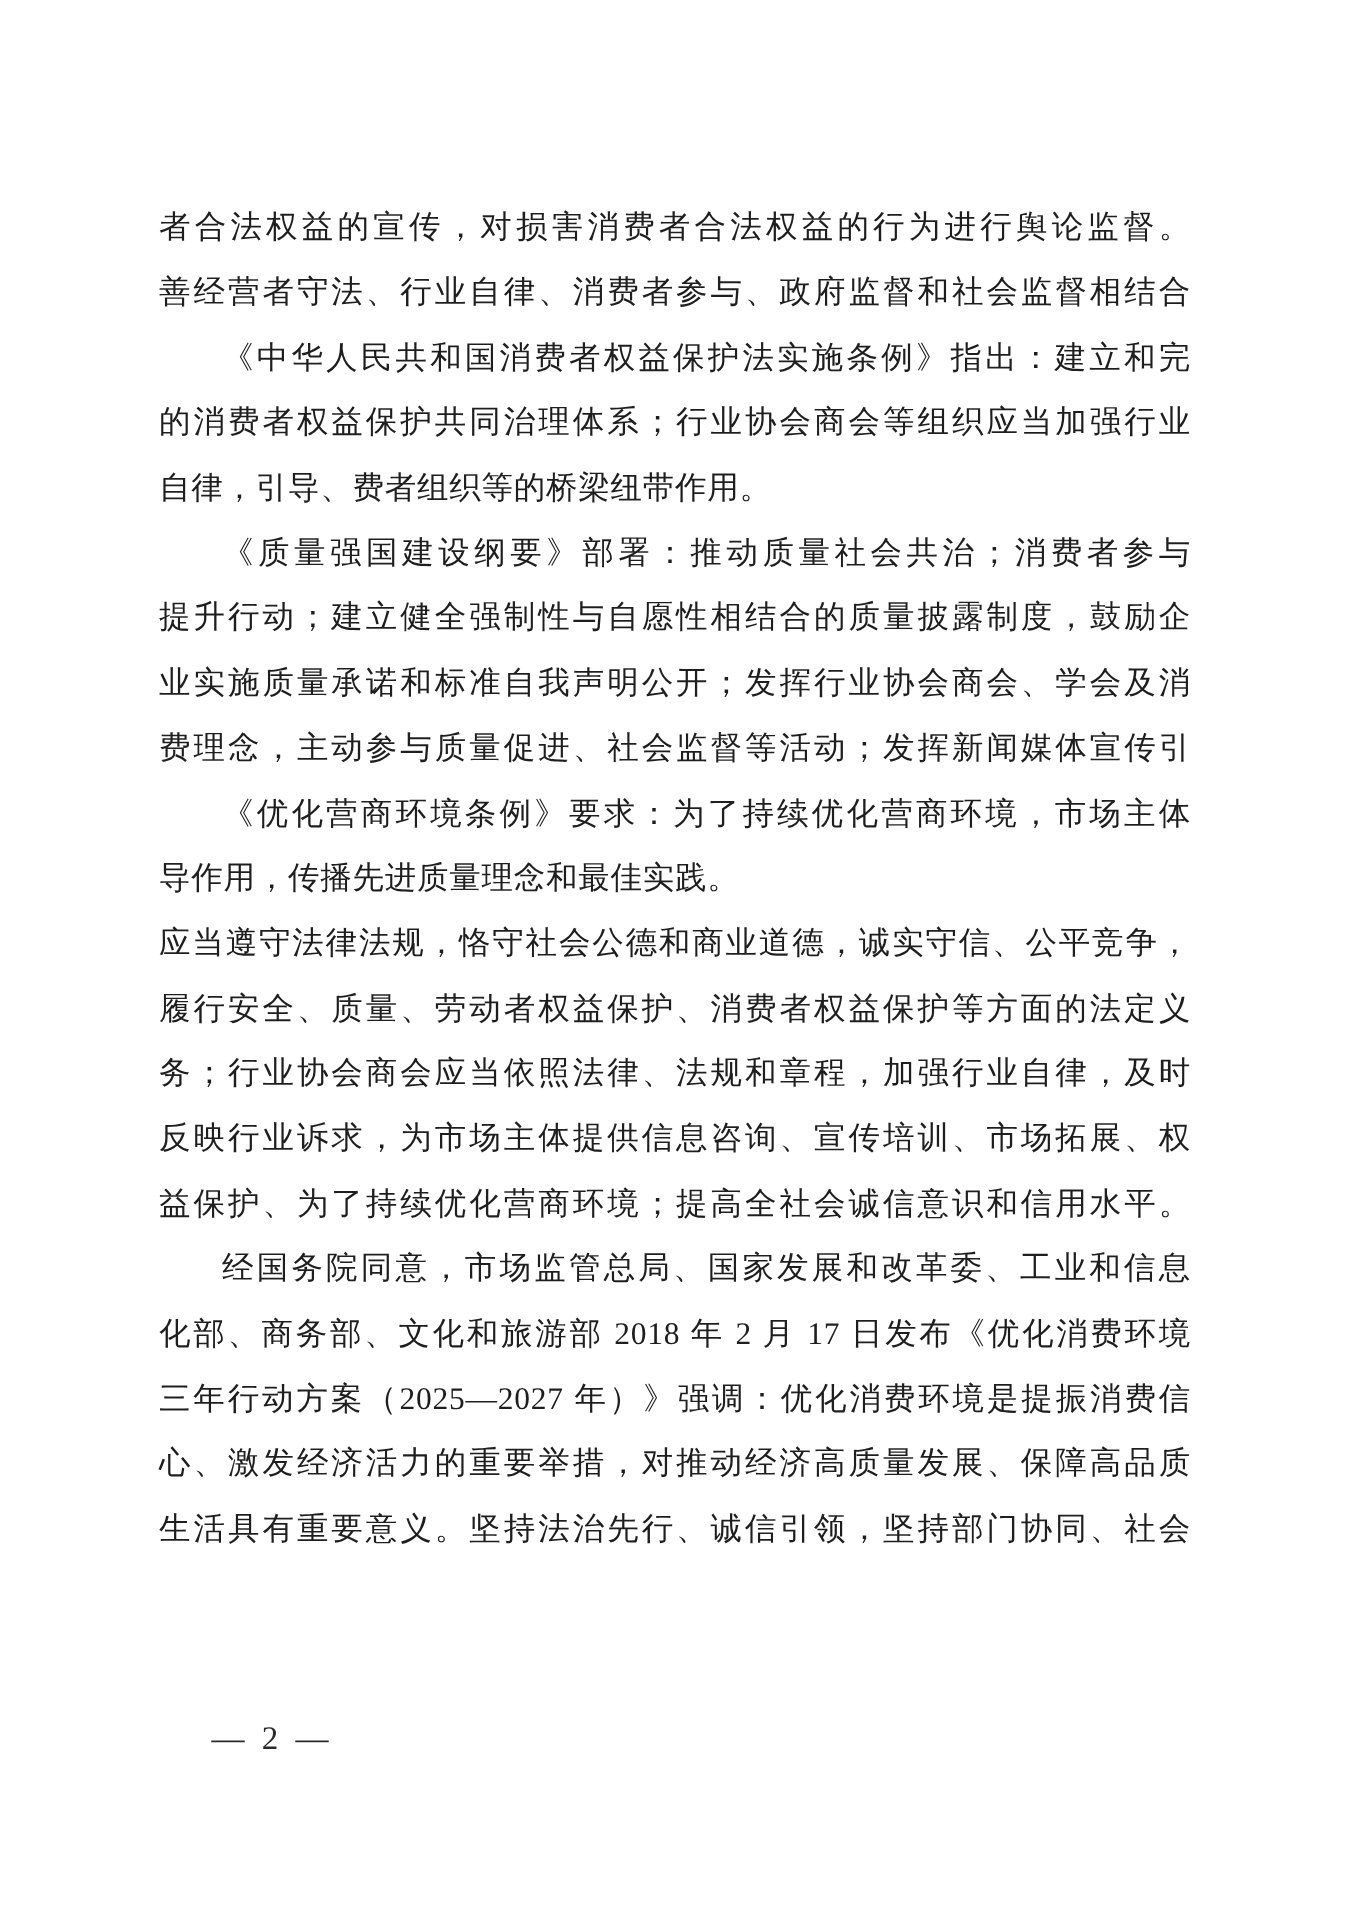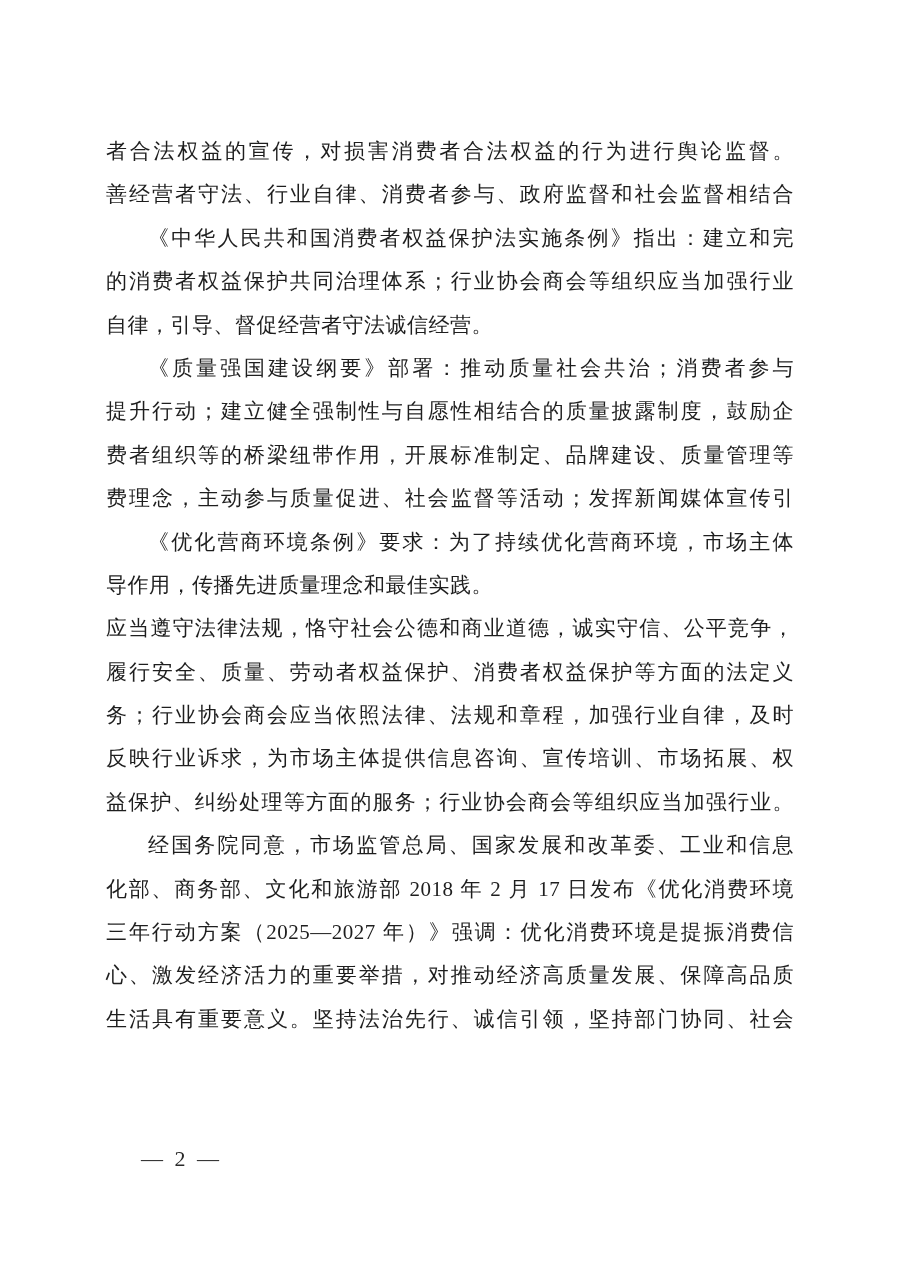--- a/index.html
+++ b/index.html
@@ -52,32 +52,32 @@
 </style>
 </head>
 <body>
 
 <div class="page">
   <div class="text-block">
       <div class="line fill">者合法权益的宣传，对损害消费者合法权益的行为进行舆论监督。</div>
       <div class="line fill">善经营者守法、行业自律、消费者参与、政府监督和社会监督相结合</div>
       <div class="line indent fill">《中华人民共和国消费者权益保护法实施条例》指出：建立和完</div>
       <div class="line fill">的消费者权益保护共同治理体系；行业协会商会等组织应当加强行业</div>
-      <div class="line">自律，引导、督促经营者守法诚信经营。</div>
+      <div class="line">自律，引导、费者组织等的桥梁纽带作用。</div>
       <div class="line indent fill">《质量强国建设纲要》部署：推动质量社会共治；消费者参与</div>
       <div class="line fill">提升行动；建立健全强制性与自愿性相结合的质量披露制度，鼓励企</div>
-      <div class="line fill">费者组织等的桥梁纽带作用，开展标准制定、品牌建设、质量管理等</div>
+      <div class="line fill">业实施质量承诺和标准自我声明公开；发挥行业协会商会、学会及消</div>
       <div class="line fill">费理念，主动参与质量促进、社会监督等活动；发挥新闻媒体宣传引</div>
       <div class="line indent fill">《优化营商环境条例》要求：为了持续优化营商环境，市场主体</div>
       <div class="line">导作用，传播先进质量理念和最佳实践。</div>
       <div class="line fill">应当遵守法律法规，恪守社会公德和商业道德，诚实守信、公平竞争，</div>
       <div class="line fill">履行安全、质量、劳动者权益保护、消费者权益保护等方面的法定义</div>
       <div class="line fill">务；行业协会商会应当依照法律、法规和章程，加强行业自律，及时</div>
       <div class="line fill">反映行业诉求，为市场主体提供信息咨询、宣传培训、市场拓展、权</div>
-      <div class="line fill">益保护、纠纷处理等方面的服务；行业协会商会等组织应当加强行业。</div>
+      <div class="line fill">益保护、为了持续优化营商环境；提高全社会诚信意识和信用水平。</div>
       <div class="line indent fill">经国务院同意，市场监管总局、国家发展和改革委、工业和信息</div>
       <div class="line fill">化部、商务部、文化和旅游部 2018 年 2 月 17 日发布《优化消费环境</div>
       <div class="line fill">三年行动方案（2025—2027 年）》强调：优化消费环境是提振消费信</div>
       <div class="line fill">心、激发经济活力的重要举措，对推动经济高质量发展、保障高品质</div>
       <div class="line fill">生活具有重要意义。坚持法治先行、诚信引领，坚持部门协同、社会</div>
     </div>
   <div class="page-number">— 2 —</div>
 </div>
 
 </body></html>

